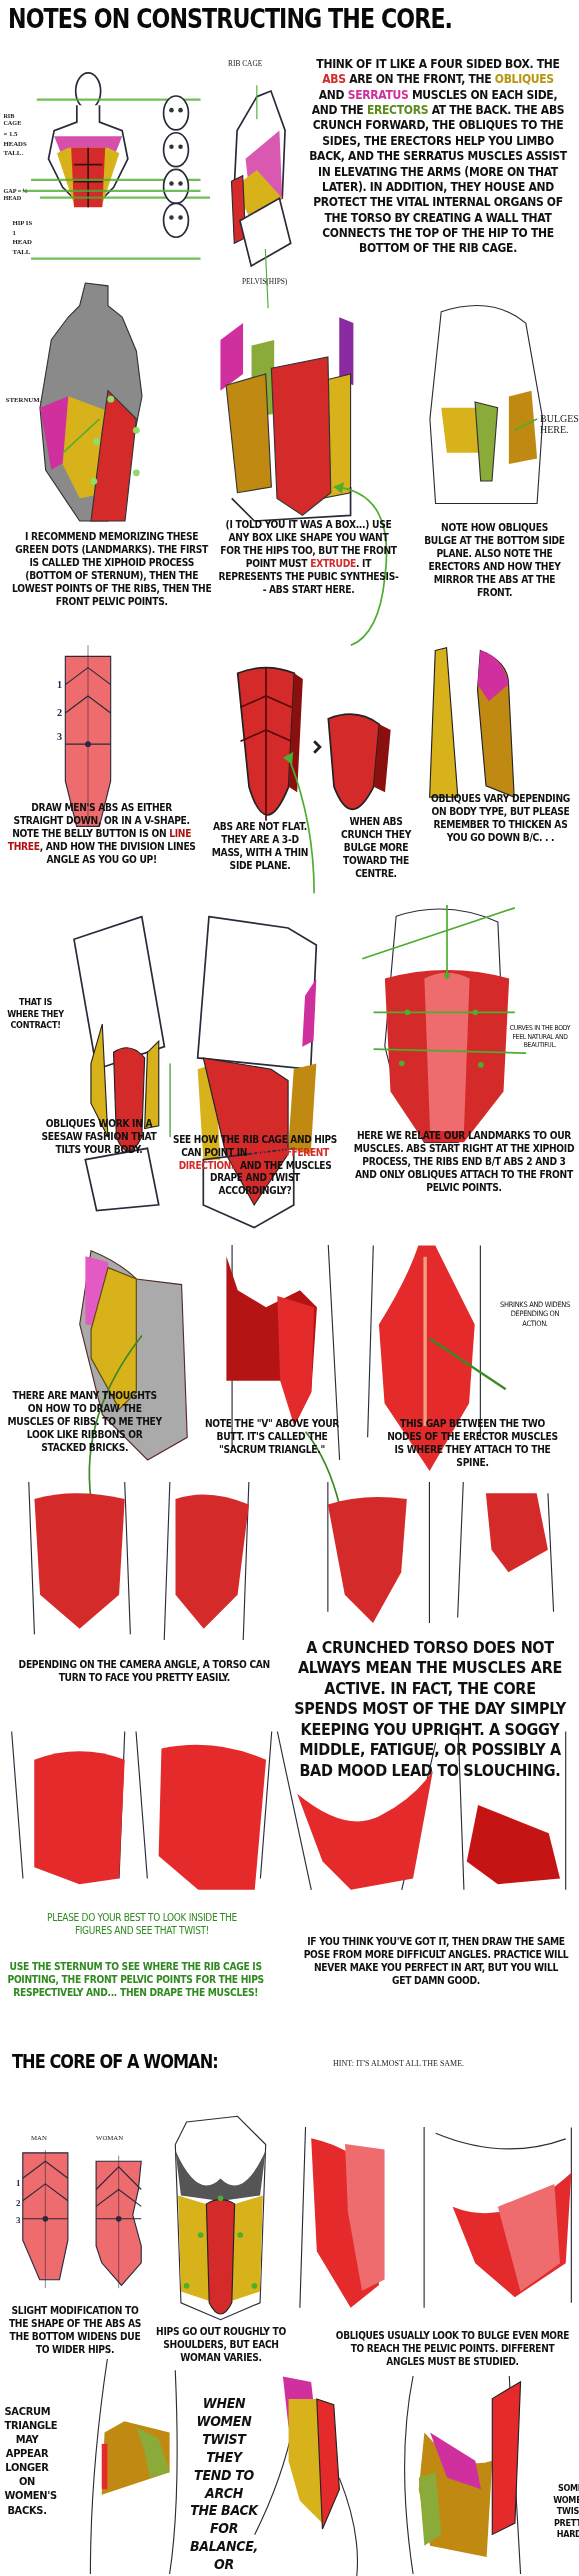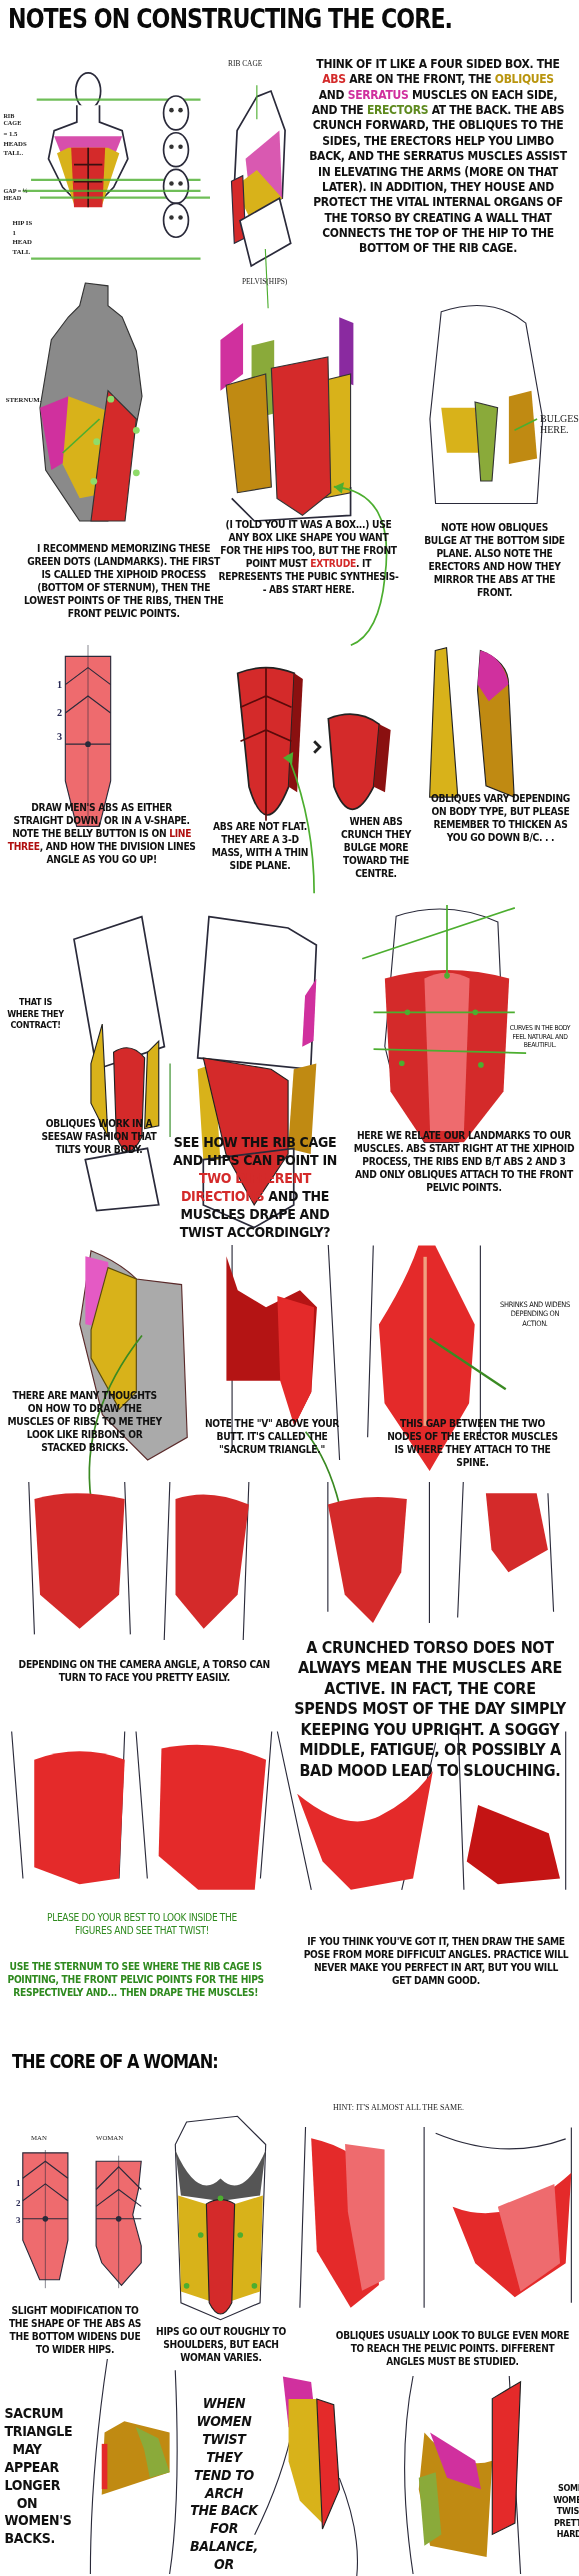--- a/index.html
+++ b/index.html
@@ -127,21 +127,21 @@
 
   <svg style="left:413px;top:306px" width="141" height="209" viewBox="0 0 250 370">
     <path d="M50 10 Q140 -20 200 30 L230 200 L220 350 L40 350 L30 200 Z" fill="#fff" stroke="#2a2a3a" stroke-width="2"></path>
     <path d="M50 180 L110 180 L120 260 L60 260 Z" fill="#d8b21a"></path>
     <path d="M170 160 L210 150 L220 270 L170 280 Z" fill="#c08a12"></path>
     <path d="M110 170 L150 180 L140 310 L120 310 Z" fill="#8aaa3a" stroke="#333" stroke-width="2"></path>
     <line x1="180" y1="220" x2="220" y2="200" stroke="#4cae2f" stroke-width="3"></line>
   </svg>
   <div class="lbl" style="left:540px;top:413px;width:31px;font-size:10px;font-weight:normal;">Bulges here.</div>
 
-  <p class="t" style="left:5.7px;top:526px;width:204px;font-size:10.2px;margin:16px;">I recommend memorizing these green dots (landmarks). The first is called the xiphoid process (bottom of sternum), then the lowest points of the ribs, then the front pelvic points.</p>
+  <p class="t" style="left:5.7px;top:526px;width:204px;font-size:10.2px;margin:4px;">I recommend memorizing these green dots (landmarks). The first is called the xiphoid process (bottom of sternum), then the lowest points of the ribs, then the front pelvic points.</p>
   <p class="t" style="left:218px;top:518px;width:181px;font-size:10.2px;margin:0;">
     <span>(I told you it was a box...) Use any box like shape you want for the hips too, but the front point must</span>
     <span class="red">extrude</span><span>. It represents the pubic synthesis-- abs start here.</span>
   </p>
   <p class="t" style="left:424px;top:521px;width:141px;font-size:10.2px;margin:0;">Note how obliques bulge at the bottom side plane. Also note the erectors and how they mirror the abs at the front.</p>
 </section>
 
 <section>
   <svg style="left:54px;top:645px" width="68" height="153" viewBox="0 0 120 270">
     <path d="M20 20 L100 20 L100 240 L80 320 L40 320 L20 240 Z" fill="#ee6b6e" stroke="#2a2a3a" stroke-width="2"></path>
@@ -215,21 +215,21 @@
         <circle cx="80" cy="190" r="5"></circle>
         <circle cx="200" cy="190" r="5"></circle>
         <circle cx="70" cy="280" r="5"></circle>
         <circle cx="210" cy="283" r="5"></circle>
         <circle cx="150" cy="125" r="5"></circle>
       </g>
   </svg>
   <div class="t" style="left:506px;top:1024px;width:68px;font-size:6.8px;font-weight:normal;">Curves in the body feel natural and beautiful.</div>
 
   <p class="t" style="left:31px;top:1117px;width:136px;font-size:10.2px;margin:0;">Obliques work in a seesaw fashion that tilts your body.</p>
-  <p class="t" style="left:173px;top:1134px;width:164px;font-size:14px;margin:0;">
+  <p class="t" style="left:173px;top:1134px;width:164px;font-size:10px;margin:0;">
     <span>See how the rib cage and hips can point in</span>
     <span class="red">two different directions</span>
     <span>and the muscles drape and twist accordingly?</span>
   </p>
   <p class="t" style="left:351px;top:1129px;width:226px;font-size:10.2px;margin:0;">Here we relate our landmarks to our muscles. Abs start right at the xiphoid process, the ribs end b/t abs 2 and 3 and only obliques attach to the front pelvic points.</p>
 </section>
 
 <section>
   <svg style="left:57px;top:1245px" width="136" height="198" viewBox="0 0 240 350">
     <path d="M60 10 Q110 30 140 60 L220 70 L230 340 L160 380 L80 300 L40 140 Z" fill="#aaa" stroke="#5a2a2a" stroke-width="2"></path>
@@ -288,21 +288,21 @@
 </section>
 
 <section>
   <p class="t grn" style="left:40px;top:1912px;width:204px;font-size:10px;font-weight:normal;margin:0;">Please do your best to look inside the figures and see that twist!</p>
   <p class="t grn" style="left:5.7px;top:1960px;width:260px;font-size:10.2px;margin:0;">Use the sternum to see where the rib cage is pointing, the front pelvic points for the hips respectively and... then drape the muscles!</p>
   <p class="t" style="left:303px;top:1935px;width:266px;font-size:10.2px;margin:0;">If you think you've got it, then draw the same pose from more difficult angles. Practice will never make you perfect in art, but you will get damn good.</p>
 </section>
 
 <section>
   <div class="abs title" style="left:12.4px;top:2049px;font-size:19px;line-height:25px;white-space:nowrap;transform:scaleX(0.85);transform-origin:left top;">The core of a woman:</div>
-  <div class="abs lbl" style="left:333px;top:2059px;font-size:8px;font-weight:normal;margin-top:44px;">Hint: It's almost all the same.</div>
+  <div class="abs lbl" style="left:333px;top:2059px;font-size:8px;font-weight:normal;">Hint: It's almost all the same.</div>
 
   <div class="lbl" style="left:31px;top:2134px;font-size:6.8px;font-weight:normal;">Man</div>
   <div class="lbl" style="left:96px;top:2134px;font-size:6.8px;font-weight:normal;">Woman</div>
   <svg style="left:17px;top:2150px" width="130" height="141" viewBox="0 0 230 250">
     <path d="M10 5 L90 5 L90 160 L75 230 L40 230 L10 160 Z" fill="#ee6b6e" stroke="#2a2a3a" stroke-width="2"></path>
     <path d="M50 0 L50 245" stroke="#2a2a3a" stroke-width="1"></path>
     <path d="M10 50 L50 20 L90 50 M10 90 L50 60 L90 90 M10 122 L90 122" fill="none" stroke="#2a2a3a" stroke-width="2"></path>
     <circle cx="50" cy="122" r="5" fill="#2a2a3a"></circle>
     <path d="M140 20 L220 20 L215 70 L205 115 L220 170 L220 200 L185 240 L150 200 L140 170 L140 115 Z" fill="#ee6b6e" stroke="#2a2a3a" stroke-width="2"></path>
     <path d="M180 10 L180 245" stroke="#2a2a3a" stroke-width="1"></path>
@@ -356,17 +356,17 @@
     <path d="M120 60 L150 70 L160 220 L130 290 Z" fill="#e42a2a" stroke="#222" stroke-width="2"></path>
   </svg>
   <svg style="left:396px;top:2376px" width="136" height="198" viewBox="0 0 240 350">
     <path d="M30 0 Q0 150 30 350 M200 0 L220 350" fill="none" stroke="#2a2a3a" stroke-width="2"></path>
     <path d="M50 100 Q110 170 170 150 L160 320 L60 300 L40 200 Z" fill="#c08a12"></path>
     <path d="M60 100 L140 150 L150 200 L90 180 Z" fill="#d0309e"></path>
     <path d="M40 180 L70 170 L80 280 L50 300 Z" fill="#8aaa3a"></path>
     <path d="M170 40 L220 10 L210 260 L170 280 Z" fill="#e42a2a" stroke="#222" stroke-width="2"></path>
   </svg>
 
-  <p class="t" style="left:4.5px;top:2405px;width:45px;font-size:14px;margin:0;">Sacrum triangle may appear longer on women's backs.</p>
+  <p class="t" style="left:4.5px;top:2405px;width:45px;font-size:11px;margin:0;">Sacrum triangle may appear longer on women's backs.</p>
   <p class="t" style="left:184px;top:2389px;width:68px;font-size:14px;margin:6px;font-style:italic;">When women twist they tend to arch the back for balance, or maybe it just looks that way?</p>
   <p class="t" style="left:532px;top:2467px;width:45px;font-size:9px;margin:16px;">Some women twist pretty hard.</p>
 </section>
 
 
 </body></html>

